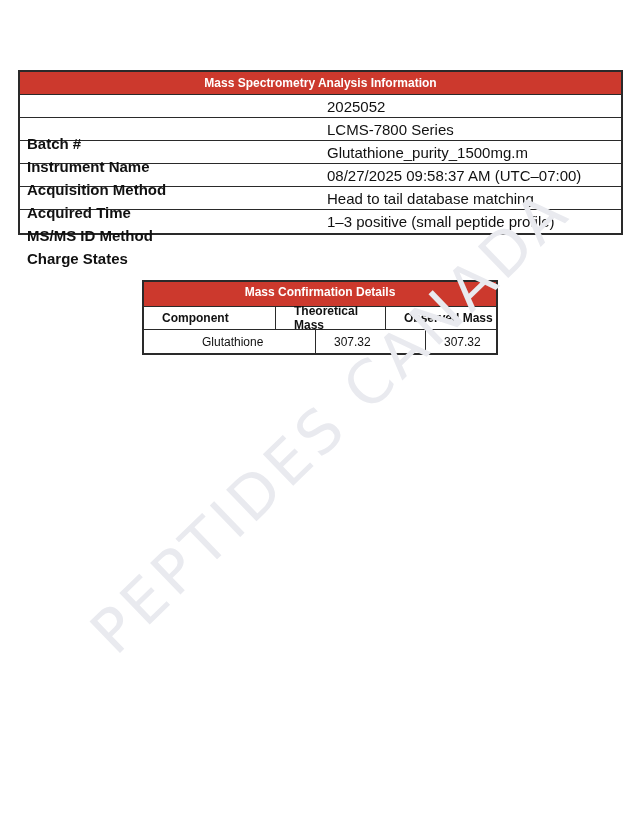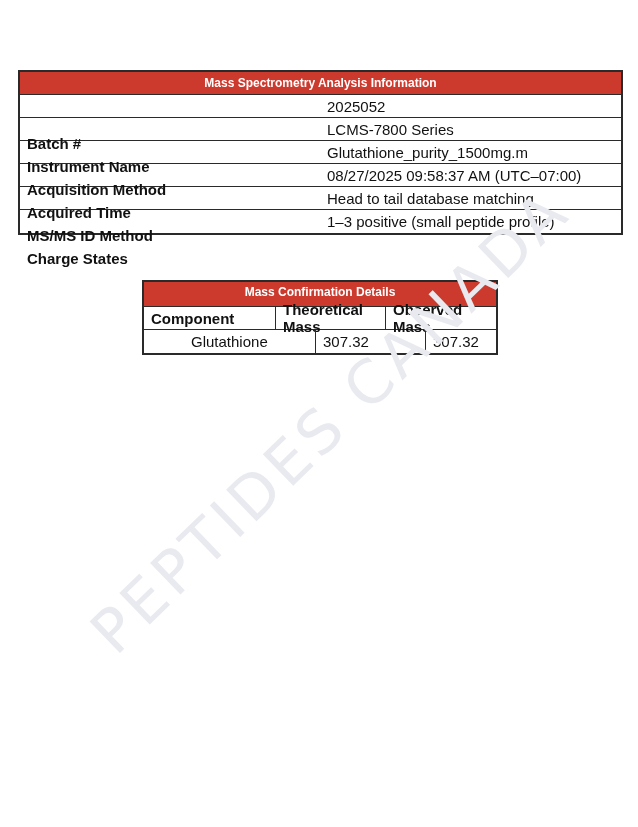--- a/index.html
+++ b/index.html
@@ -75,24 +75,24 @@
     z-index: 1;
   }
   .t2 .t-title { height: 25px; line-height: 21px; }
   .t2-row {
     display: flex;
     height: 23px;
     border-bottom: 1.5px solid var(--border-dark);
   }
   .t2-row:last-child { border-bottom: none; margin-left: 40px; }
   .t2-cell {
-    font-size: 15px;
+    font-size: 12px;
     display: flex;
     align-items: center;
-    padding-left: 7px;
+    padding-left: 18px;
     border-right: 1.5px solid var(--border-dark);
   }
   .t2-cell:last-child { border-right: none; }
   .t2-c0 { width: 132px; }
   .t2-c1 { width: 110px; }
   .t2-c2 { flex: 1; }
   .t2-head .t2-cell { font-weight: bold; }
 
   
   .watermark {

